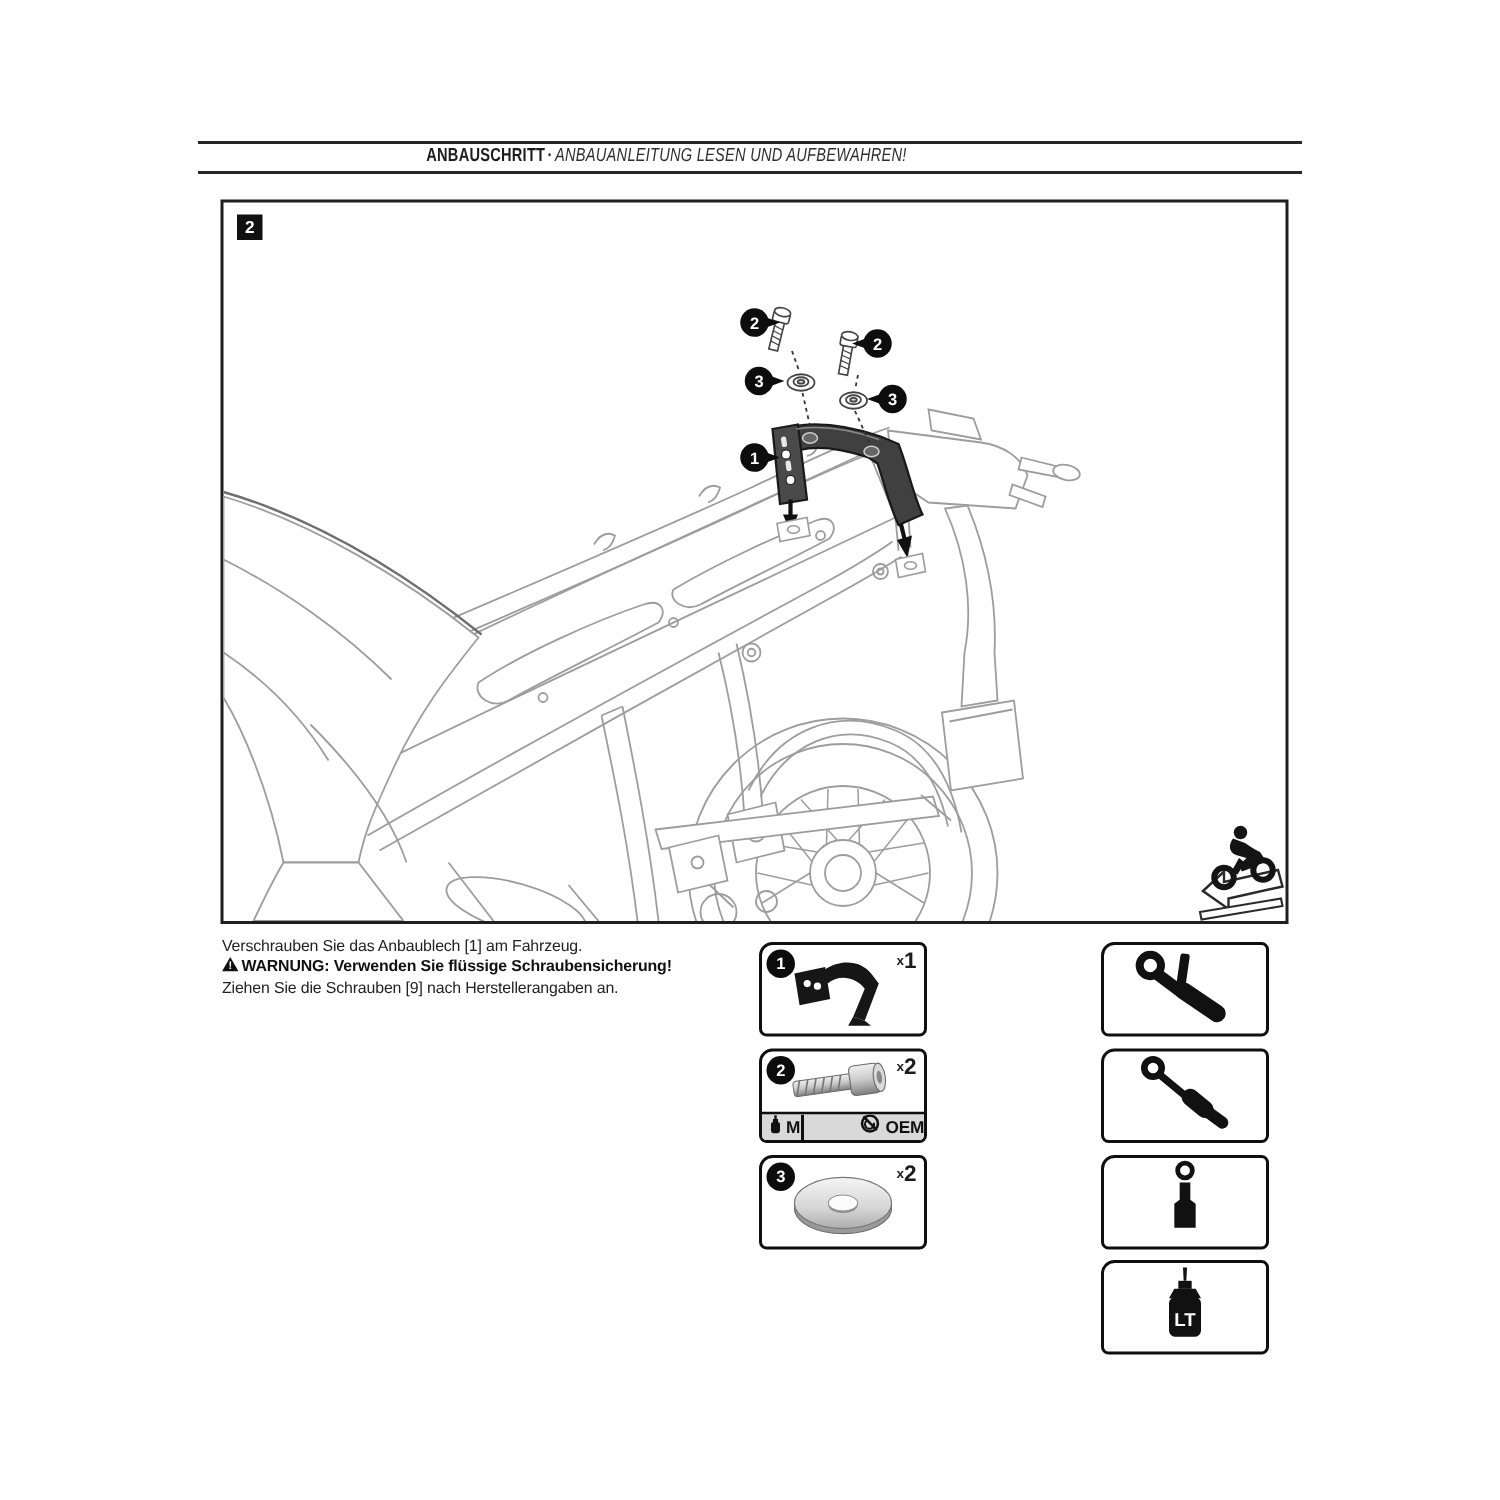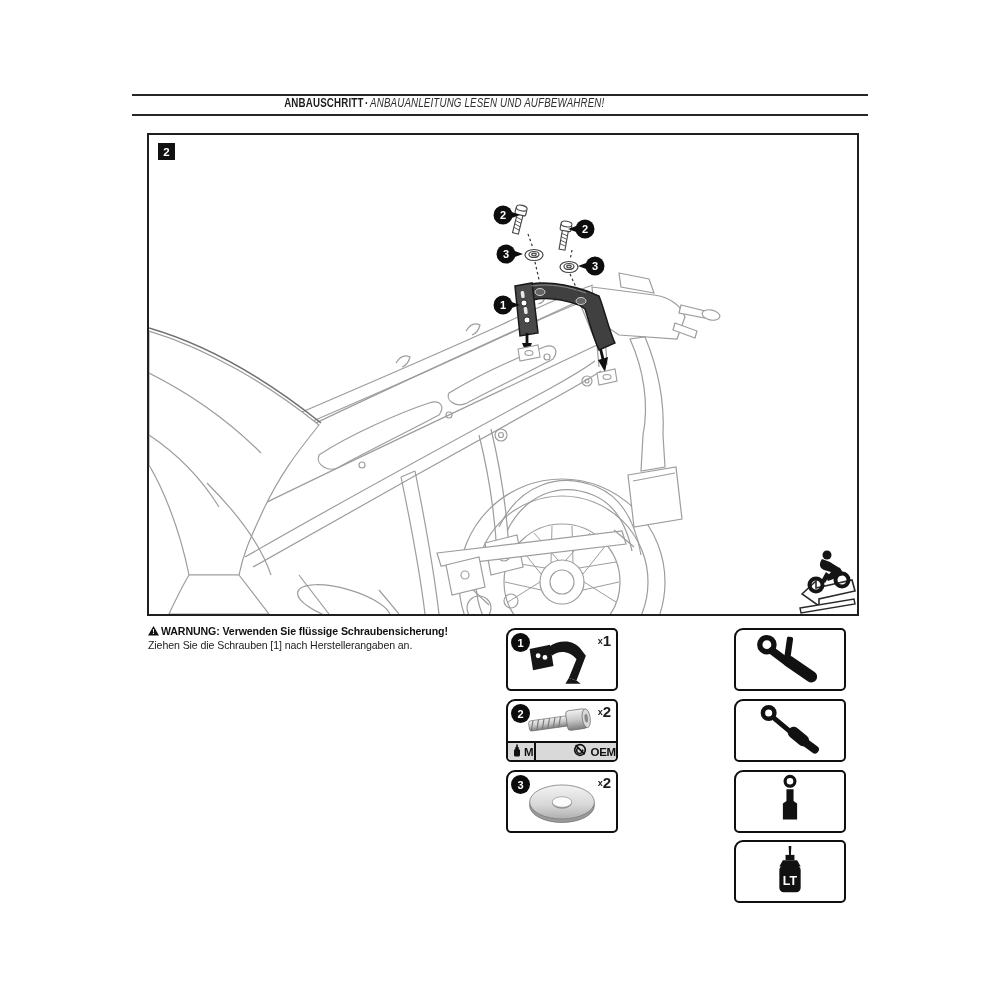--- a/index.html
+++ b/index.html
@@ -28,21 +28,21 @@
   .qty .x{font-size:9px;font-weight:bold;vertical-align:2px;}
   .qty .n{font-size:15px;font-weight:bold;}
   .part-img{position:absolute;left:0;top:0;right:0;bottom:0;display:flex;align-items:center;justify-content:center;}
   #part-2 .part-img{bottom:17px;}
   .spec-row{position:absolute;left:0;right:0;bottom:0;height:17px;background:#d9d9d9;border-top:2px solid #0f0f0f;
         display:flex;align-items:stretch;border-radius:0 0 3px 3px;overflow:hidden;}
   .spec-cell{display:flex;align-items:center;justify-content:flex-start;gap:3px;padding-left:5px;}
   .spec-cell.c1{width:36%;border-right:2px solid #0f0f0f;box-sizing:border-box;}
   .spec-cell.c2{flex:1;margin-left:32px;}
   .spec-label{font-size:11.5px;font-weight:bold;color:#111;letter-spacing:-0.2px;}
-  .toolbox{display:flex;align-items:center;justify-content:center;}
+  .toolbox{display:flex;align-items:flex-start;justify-content:center;}
 </style>
 </head>
 <body>
 
 <div id="page">
 
   <div class="hrule" style="top:94px;"></div>
   <div id="header-title"><span class="squeeze"><span class="t-bold">ANBAUSCHRITT</span><span class="t-sep">·</span><span class="t-italic">ANBAUANLEITUNG LESEN UND AUFBEWAHREN!</span></span></div>
   <div class="hrule" style="top:114px;"></div>
 
@@ -241,25 +241,26 @@
           <circle cx="33" cy="7" r="4.5"></circle>
           <path d="M 28,11 C 25,15 25,20 30,22 L 37,24 C 33,28 32,30 34,33 L 42,30 C 46,27 46,21 42,18 L 36,14 Z"></path>
           <path d="M 34,14 L 46,20 L 50,26 L 46,28 L 42,22 Z"></path>
           <path d="M 32,24 L 27,33 L 31,35 L 36,27 Z"></path>
         </g>
       </g>
     </svg>
   </div>
 
   <div id="instructions">
+    <div>Verschrauben Sie das Anbaublech [1] am Fahrzeug.</div>
     <div><span class="warn-icon"><svg width="11" height="10" viewBox="0 0 12 11">
             <polygon points="6,0 12,10.5 0,10.5" fill="#111"></polygon>
             <text x="6" y="9" text-anchor="middle" font-size="8" font-weight="bold" fill="#fff" font-family="Liberation Sans, sans-serif">!</text>
           </svg></span><span class="warn">WARNUNG:</span><span class="warn"> Verwenden Sie flüssige Schraubensicherung!</span></div>
-    <div>Ziehen Sie die Schrauben [1] nach Herstellerangaben an.</div>
+    <div>Ziehen Sie die Schrauben [9] nach Herstellerangaben an.</div>
   </div>
 
   <div class="itembox" id="part-1" style="left:506px;top:628px;">
     <div class="part-badge">1</div>
     <div class="qty"><span class="x">x</span><span class="n">1</span></div>
     <div class="part-img">
       <svg width="92" height="52" viewBox="0 0 108 58">
         <g fill="#161616">
           <path d="M 16,16 L 40,11 L 44,36 L 20,41 Z"></path>
           <path d="M 38,14 C 52,4 68,6 76,16 L 82,24 L 71,53 L 62,50 L 71,28 C 63,18 50,17 42,24 Z"></path>

